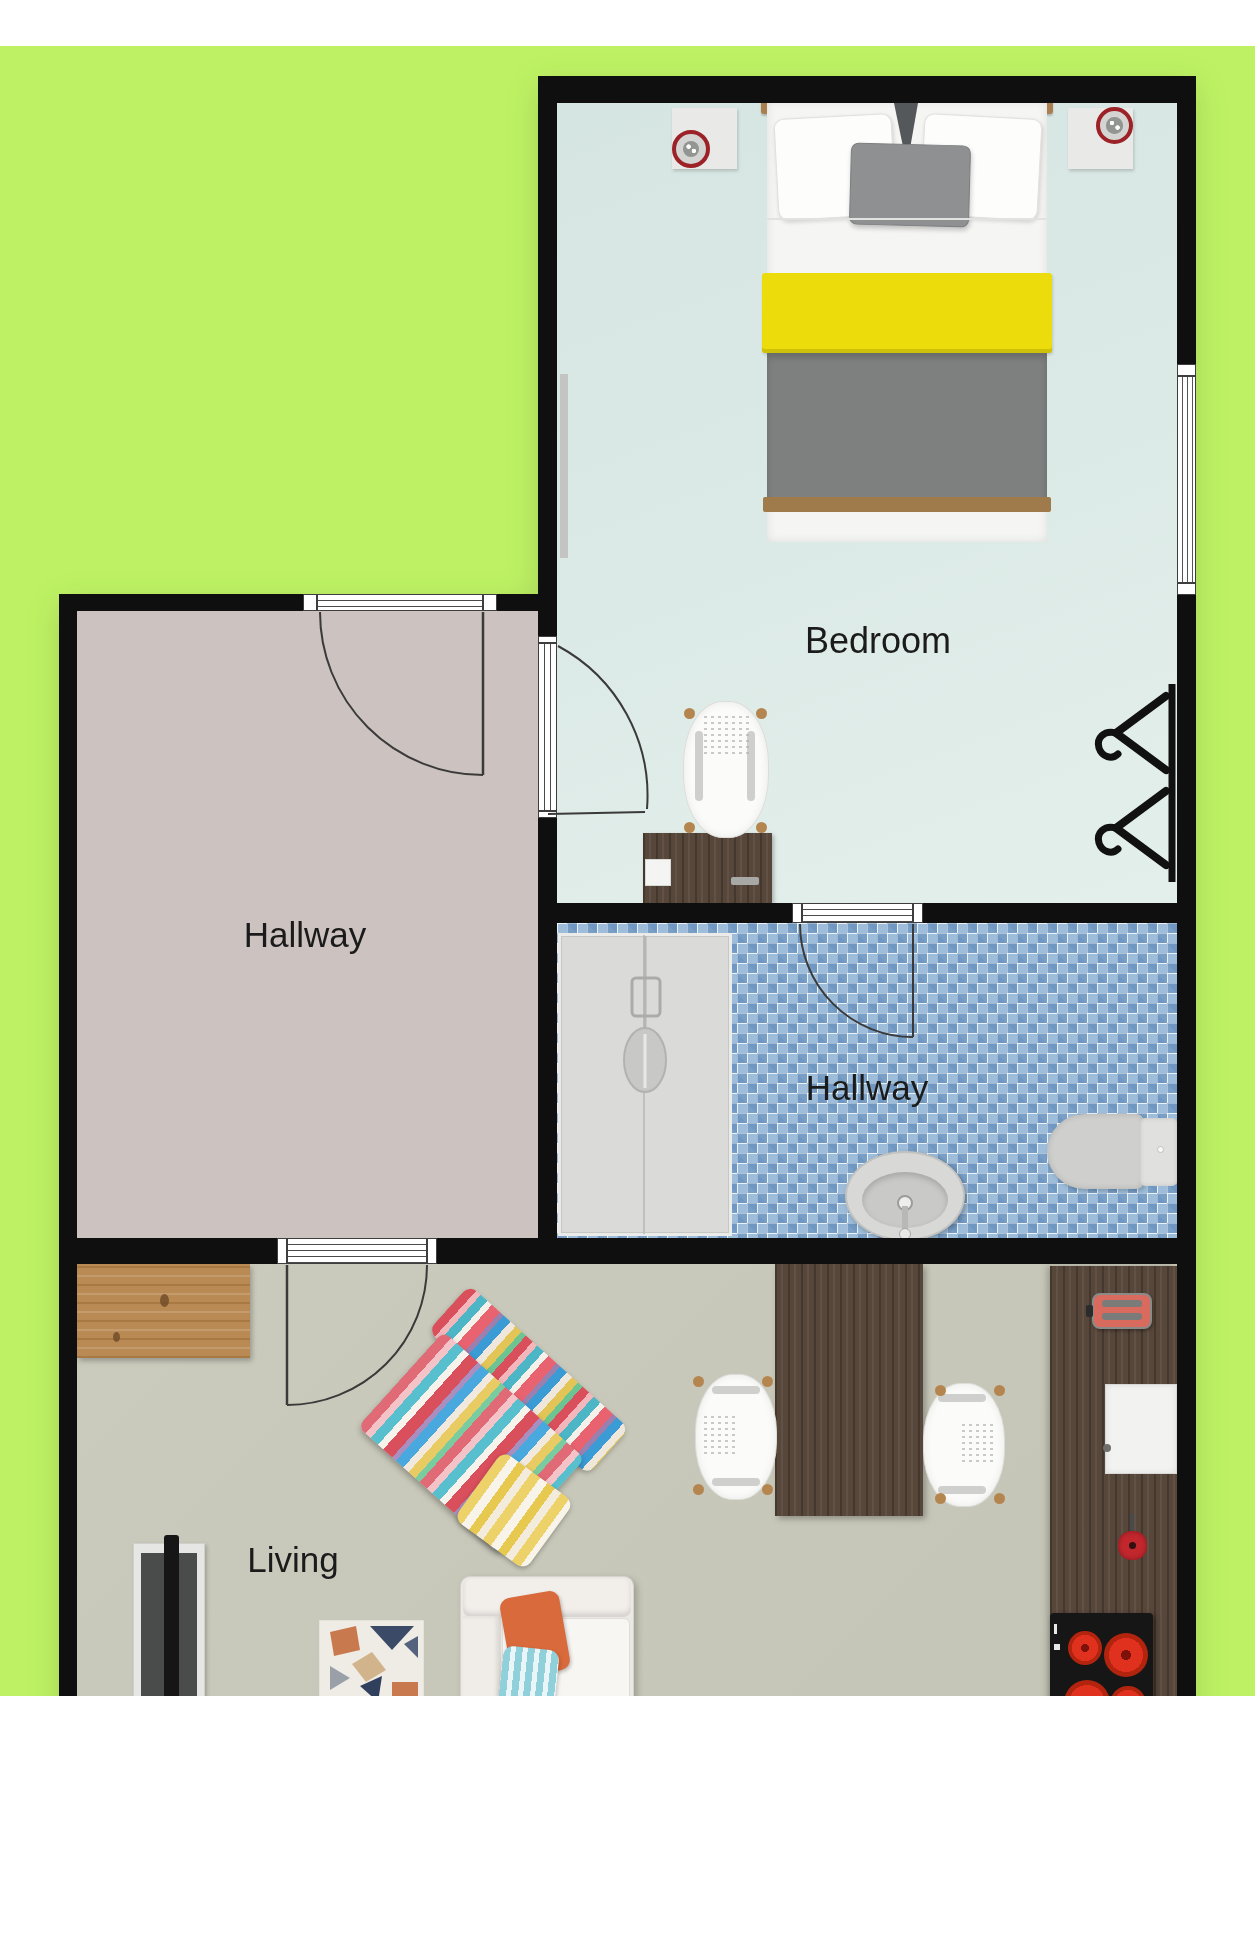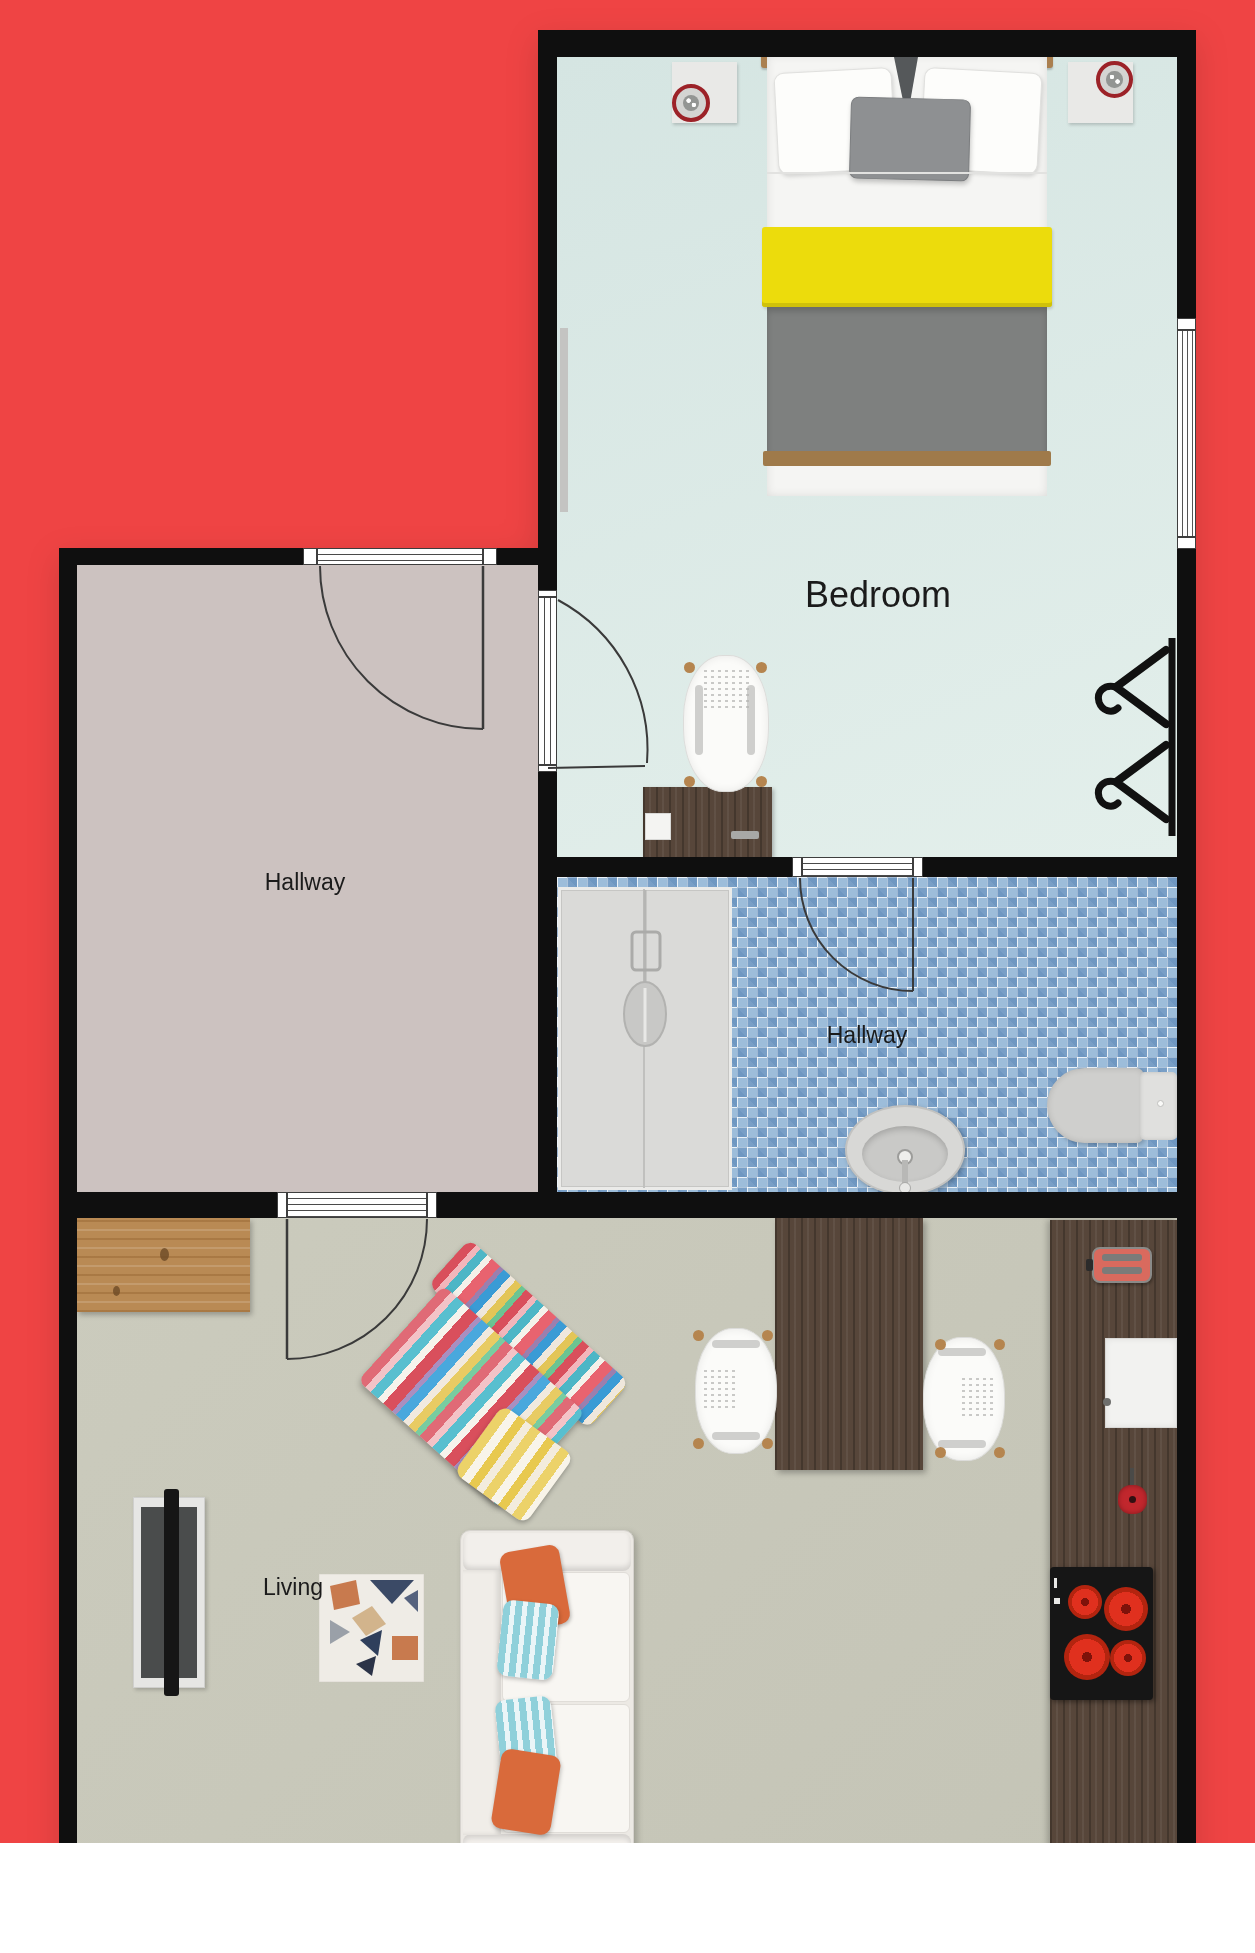--- a/index.html
+++ b/index.html
@@ -1,29 +1,29 @@
 <!DOCTYPE html>
 <html><head>
 <meta charset="utf-8">
 <style>
   html,body{margin:0;padding:0;background:#ffffff;}
-  #canvas{position:relative;width:1255px;height:1843px;background:#ef4444;overflow:hidden;
-          font-family:"Liberation Sans", sans-serif;}
+  #canvas{position:relative;width:1255px;height:1650px;background:#bef264;overflow:hidden;
+          font-family:"Liberation Sans", sans-serif;margin-top:46px;}
   #plan{position:absolute;inset:0;filter:drop-shadow(0 10px 16px rgba(0,0,0,.13));}
   .abs{position:absolute;}
   .wall{position:absolute;background:#0f0f0f;}
   .floor{position:absolute;}
   .jamb{position:absolute;background:#fff;border:1px solid #3e3e3e;box-sizing:border-box;}
   .leaf-h{position:absolute;background:#fff;border:1px solid #3e3e3e;box-sizing:border-box;
           background-image:repeating-linear-gradient(to bottom,transparent 0 5px,#4a4a4a 5px 6px);}
   .leaf-v{position:absolute;background:#fff;border:1px solid #3e3e3e;box-sizing:border-box;
           background-image:repeating-linear-gradient(to right,transparent 0 5px,#4a4a4a 5px 6px);}
   .glaze-v{position:absolute;background:#fff;border:1px solid #3e3e3e;box-sizing:border-box;
           background-image:repeating-linear-gradient(to right,transparent 0 4px,#555 4px 5px);}
-  .room-label{position:absolute;width:220px;text-align:center;color:#1b1b1b;font-size:23px;}
+  .room-label{position:absolute;width:220px;text-align:center;color:#1b1b1b;font-size:35px;}
   .wood-dark{background:#57463a;background-image:repeating-linear-gradient(90deg,rgba(0,0,0,.22) 0 2px,transparent 2px 6px,rgba(255,255,255,.06) 6px 8px,transparent 8px 13px);}
   .wood-light{background:#b98a54;background-image:repeating-linear-gradient(0deg,rgba(120,70,20,.25) 0 2px,transparent 2px 9px,rgba(255,255,255,.15) 9px 11px,transparent 11px 18px);}
   .chair{position:absolute;background:#fbfbf9;border:1px solid #dcdcda;border-radius:46%;box-shadow:inset 0 0 8px rgba(0,0,0,.08);}
   .slot{position:absolute;background:#cfcfcd;border-radius:4px;}
   .knob{position:absolute;width:11px;height:11px;background:#b5854f;border-radius:50%;}
   .speckle{position:absolute;background-image:radial-gradient(#b4b4b2 1.2px,transparent 1.2px);background-size:7px 6px;opacity:.7;}
   .speaker{position:absolute;border:4px solid #9c2228;background:#d4d4d2;border-radius:50%;box-sizing:border-box;}
   .speaker-in{position:absolute;left:22%;top:22%;width:56%;height:56%;background:#939593;border-radius:50%;
       background-image:radial-gradient(circle at 35% 35%,#fdfdfd 2px,transparent 2.5px),radial-gradient(circle at 68% 62%,#fdfdfd 2px,transparent 2.5px);}
   .mosaic{background-color:#9dbdda;
@@ -244,16 +244,16 @@
     <line x1="1172" y1="638" x2="1172" y2="836" stroke="#111" stroke-width="7"></line>
     <path d="M 1166 650 L 1116 687 L 1166 724" fill="none" stroke="#111" stroke-width="8" stroke-linejoin="round" stroke-linecap="round"></path>
     <path d="M 1116 687 c -12 -3 -20 5 -17 15 c 3 9 13 12 19 6" fill="none" stroke="#111" stroke-width="7" stroke-linecap="round"></path>
     <path d="M 1166 745 L 1116 782 L 1166 819" fill="none" stroke="#111" stroke-width="8" stroke-linejoin="round" stroke-linecap="round"></path>
     <path d="M 1116 782 c -12 -3 -20 5 -17 15 c 3 9 13 12 19 6" fill="none" stroke="#111" stroke-width="7" stroke-linecap="round"></path>
   </svg>
 
   <div class="room-label" style="left:768px;top:574px;font-size:36px;">Bedroom</div>
   <div class="room-label" style="left:195px;top:869px;">Hallway</div>
   <div class="room-label" style="left:757px;top:1022px;">Hallway</div>
-  <div class="room-label" style="left:183px;top:1574px;text-align:center;">Living</div>
+  <div class="room-label" style="left:183px;top:1494px;text-align:center;">Living</div>
 
  </div>
 </div>
 
 </body></html>

